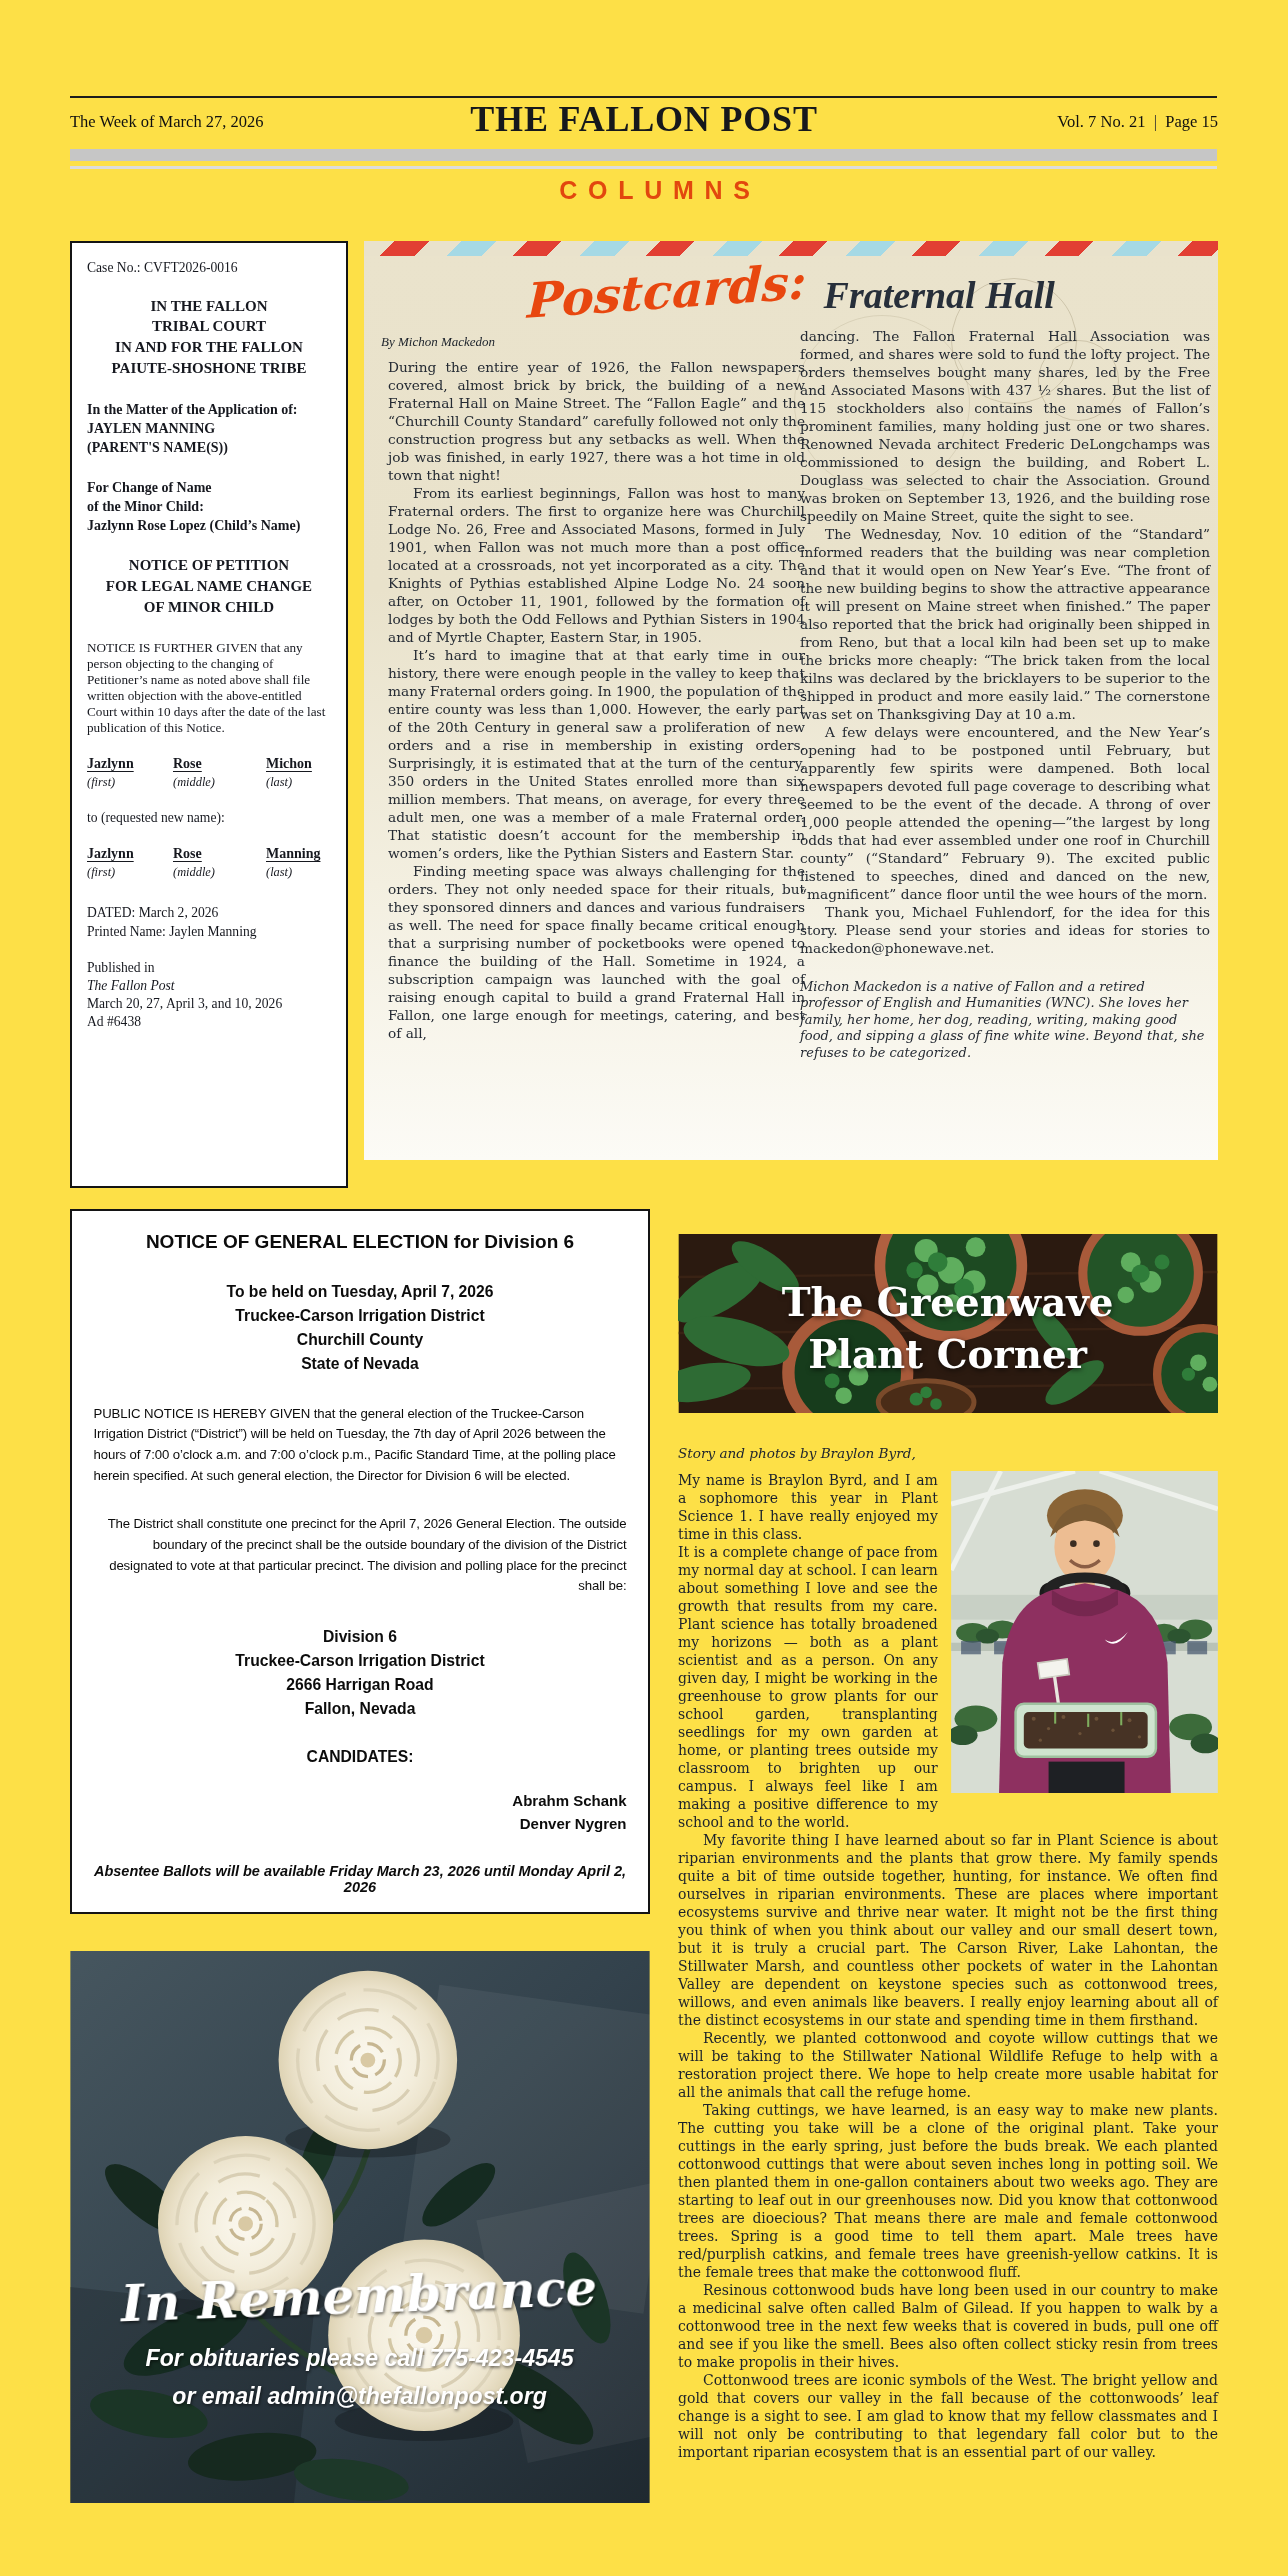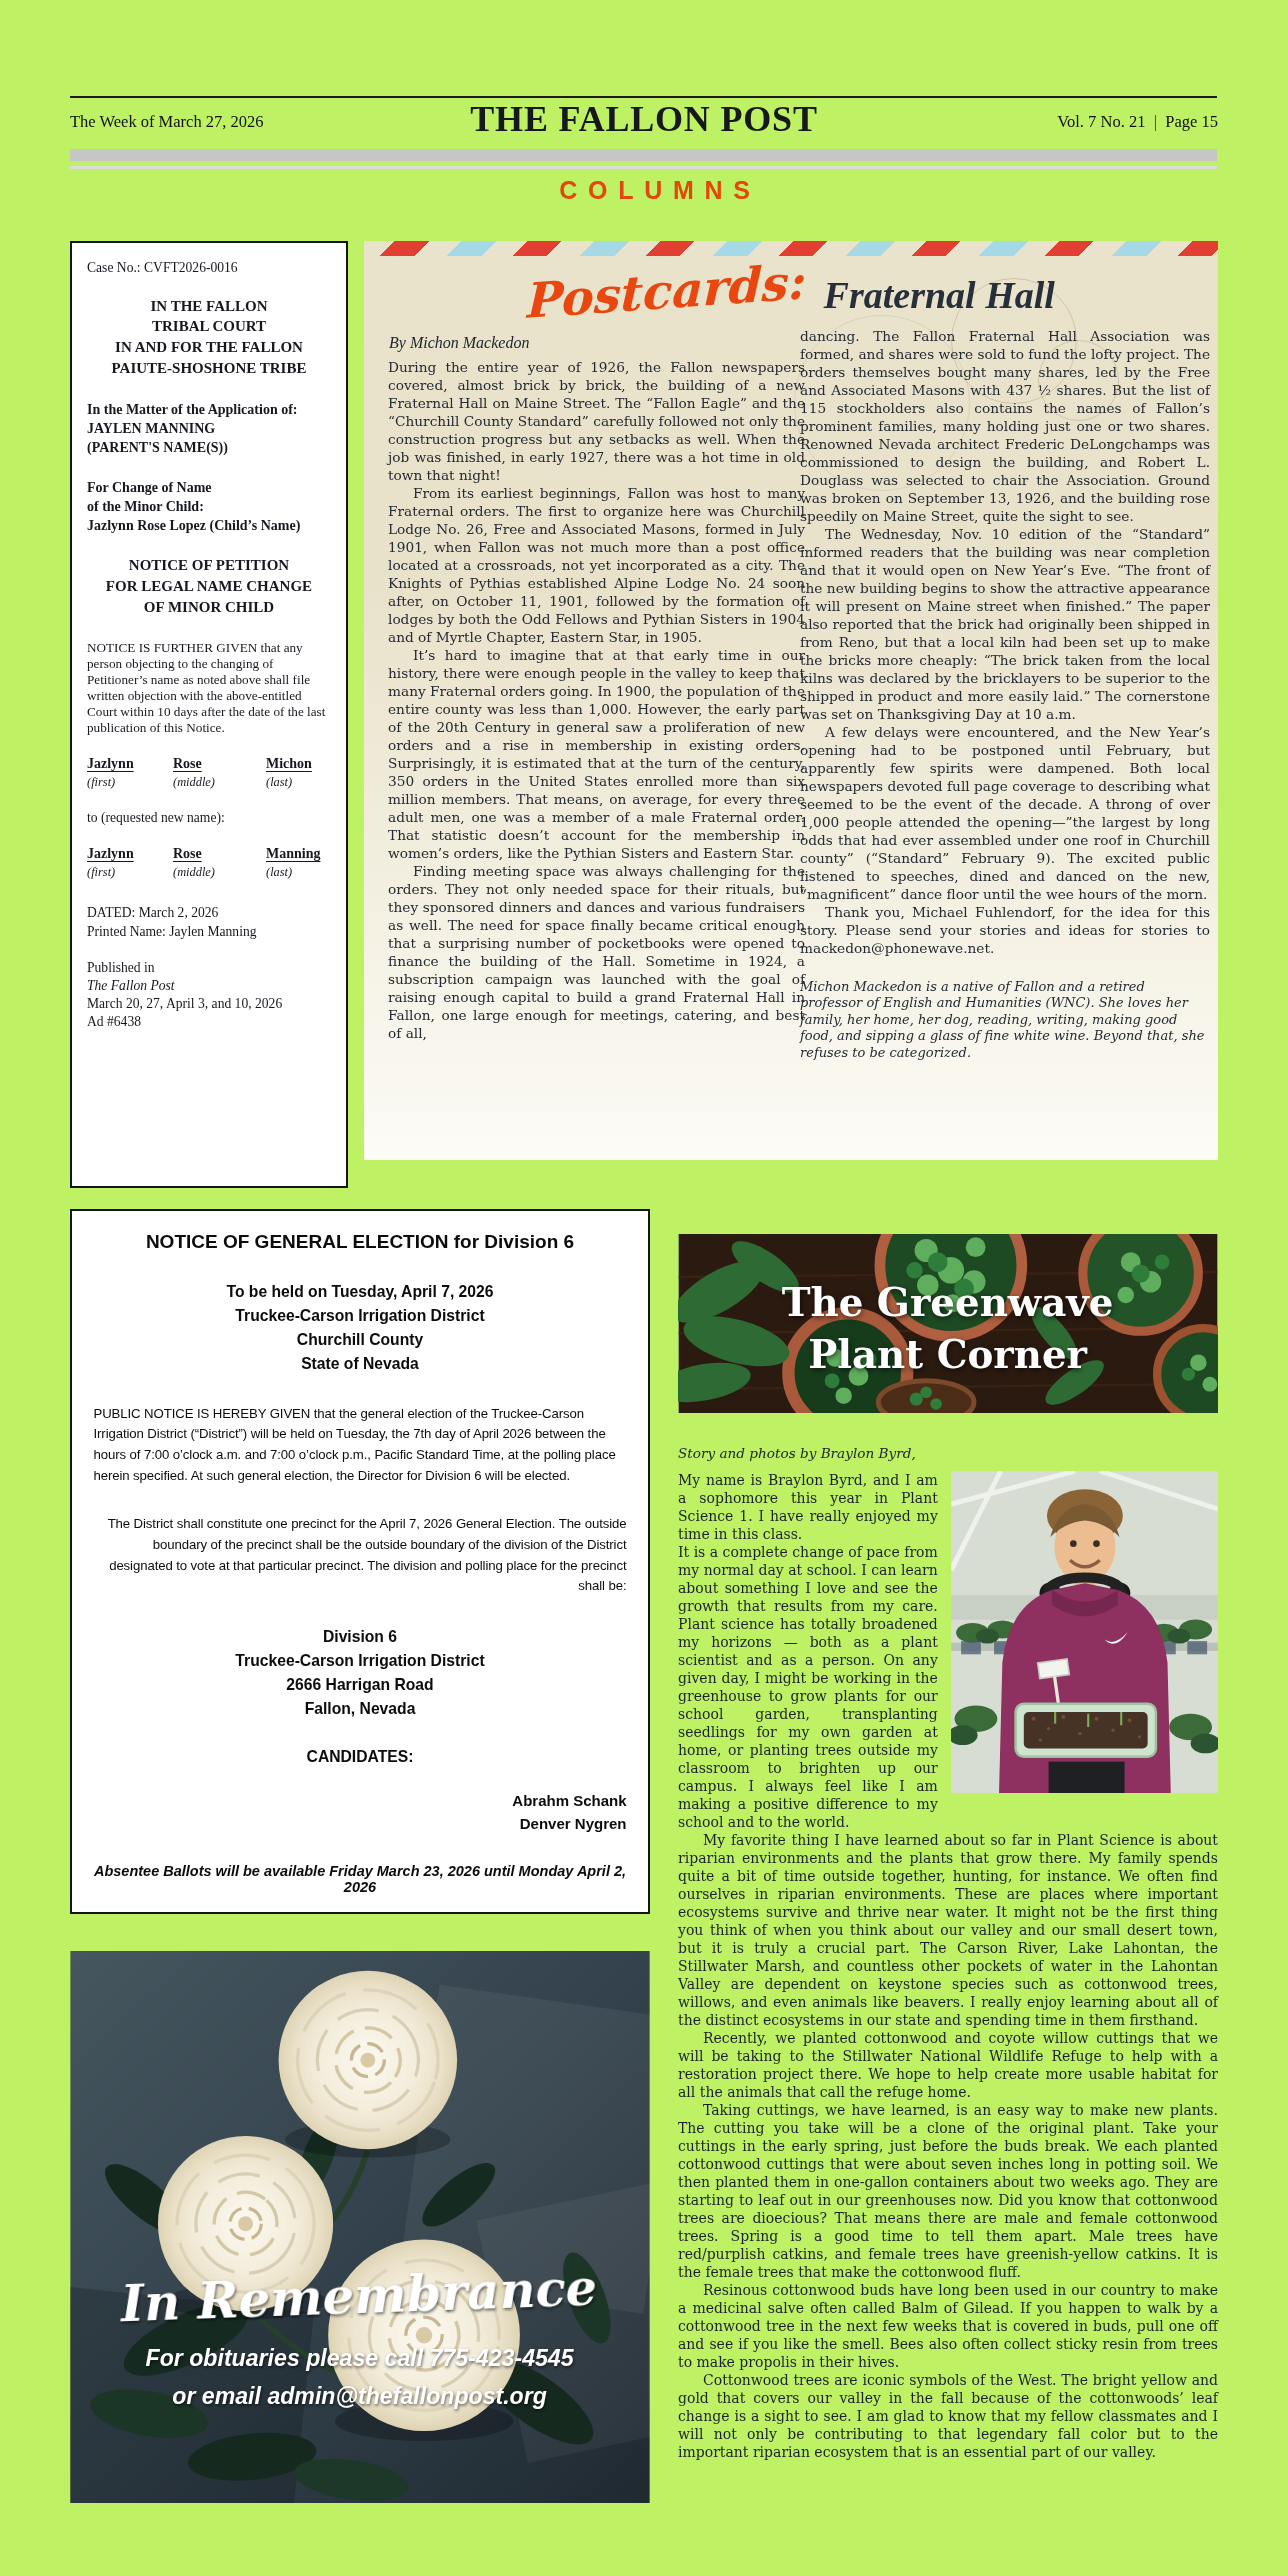--- a/index.html
+++ b/index.html
@@ -1,16 +1,16 @@
 <!DOCTYPE html>
 <html style="font-size:13.2px"><head>
 <meta charset="utf-8">
 <style>
   html,body{margin:0;padding:0;background:#ffffff;}
-  .page{position:relative;width:1288px;height:2576px;background:#bef264;overflow:hidden;
+  .page{position:relative;width:1288px;height:2576px;background:#fde047;overflow:hidden;
         font-family:"Liberation Serif",serif;color:#111;}
 
   
   .top-rule{position:absolute;left:70px;top:96px;width:1147px;height:1.7px;background:#1c1c1c;}
   .hdr-week{position:absolute;left:70px;top:112px;font-size:16.5px;color:#101010;}
   .hdr-masthead{position:absolute;left:0;top:98px;width:100%;text-align:center;
         font-size:36px;font-weight:bold;letter-spacing:0.8px;color:#16181c;}
   .hdr-vol{position:absolute;right:70px;top:112px;font-size:16.5px;color:#101010;}
   .hdr-vol .pipe{display:inline-block;margin:0 8.3px;color:#333;}
   .gray-bar{position:absolute;left:70px;top:149px;width:1147px;height:11.6px;background:#c6c6c6;}
@@ -45,21 +45,21 @@
   .postmark{position:absolute;border:1.7px solid rgba(140,126,92,.30);border-radius:50%;}
   .pm1{width:124px;height:124px;right:141px;top:37px;}
   .pm2{width:79px;height:79px;right:99px;top:99px;}
   .pm3{width:174px;height:174px;right:248px;top:74px;border-color:rgba(140,126,92,.18);}
   .logo-row{position:absolute;left:0;top:21.5px;width:100%;display:flex;justify-content:center;
         align-items:baseline;gap:16.5px;}
   .pc-logo{display:inline-block;font-family:"DejaVu Serif",serif;font-style:italic;font-weight:bold;
         font-size:48px;color:#e8470f;transform:rotate(-4deg) skewX(-6deg);}
   .pc-title{font-family:"Liberation Serif",serif;font-style:italic;font-weight:bold;
         font-size:38px;color:#272f3a;}
-  .pc-byline{position:absolute;left:25px;top:93px;font-style:italic;font-size:16px;color:#20262e;}
+  .pc-byline{position:absolute;left:17px;top:93px;font-style:italic;font-size:13px;color:#20262e;}
   .pc-col{position:absolute;text-align:justify;font-family:"DejaVu Serif",serif;
         font-size:13.7px;line-height:18px;color:#242a33;}
   .pc-col1{left:24px;top:117px;width:417px;}
   .pc-col2{left:436px;top:86px;width:410px;}
   .pc-col p{margin:0;}
   .pc-col p + p{text-indent:25px;}
   .pc-bio{margin-top:21.5px;font-style:italic;font-size:13px;line-height:16.5px;text-align:left;
         font-family:"DejaVu Serif",serif;color:#242a33;}
 
   

